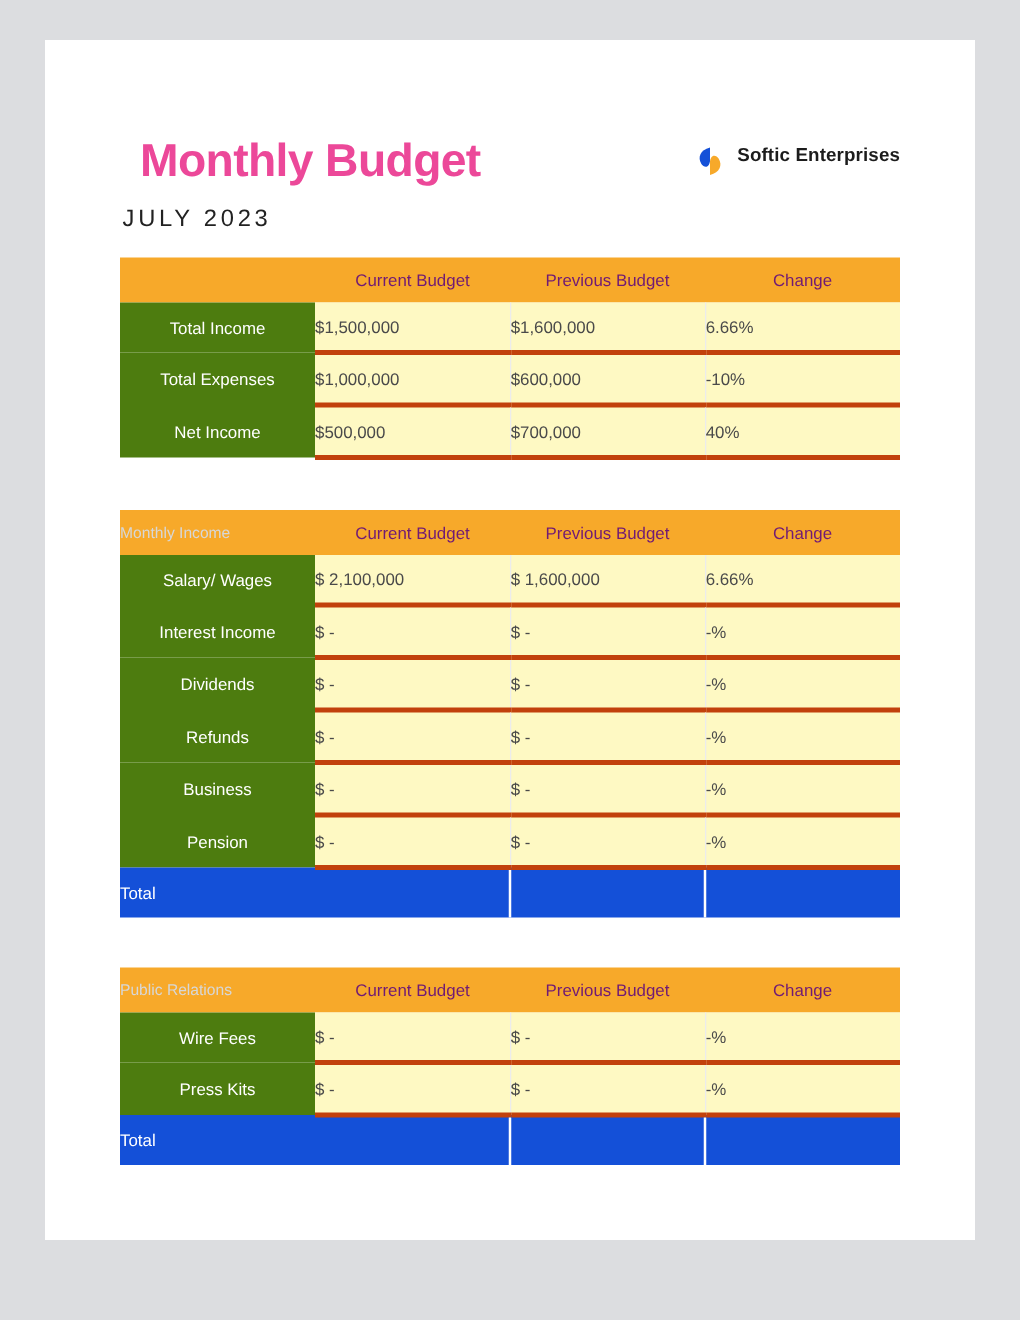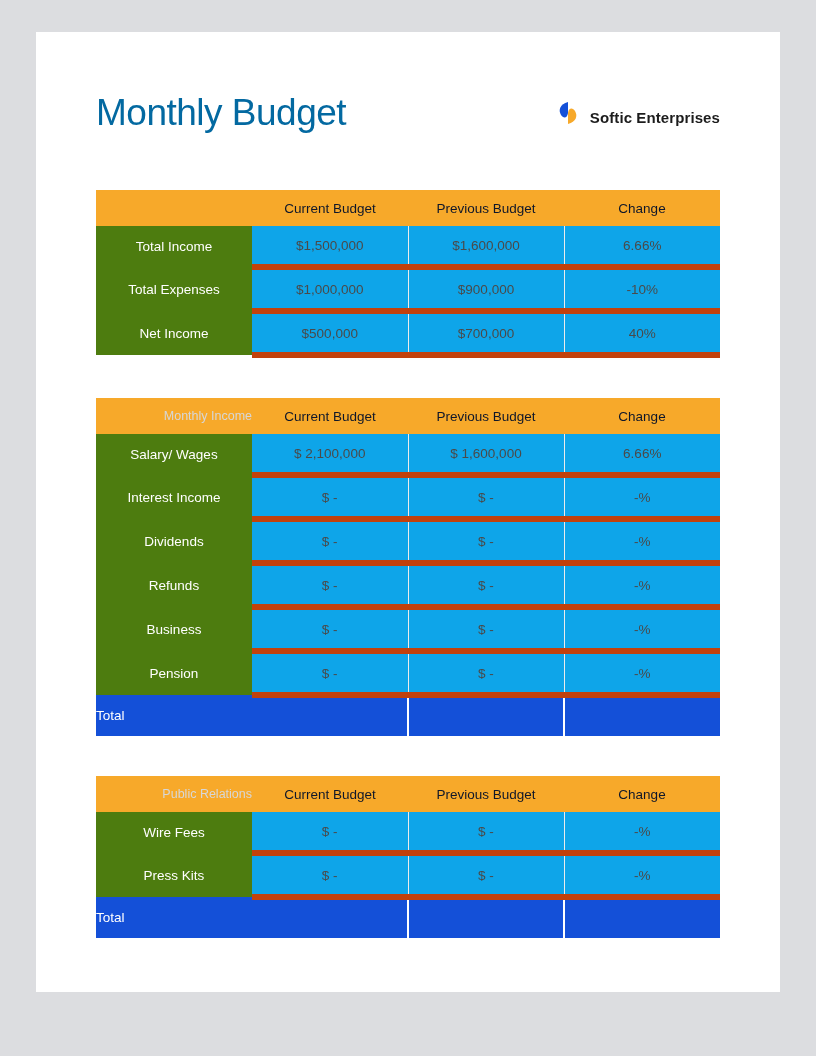--- a/index.html
+++ b/index.html
@@ -29,40 +29,40 @@
     width: 624px;
   }
 
   
   .header {
     position: relative;
     height: 110px;
   }
   .title {
     font-size: 37px;
-    font-weight: normal;
-    color: #0369a1;
+    font-weight: bold;
+    color: #ec4899;
     letter-spacing: -0.5px;
-    margin: 0;
+    margin: 16px;
     line-height: 1.05;
     padding-top: 14px;
   }
   .subtitle {
     font-size: 19px;
     color: #222222;
     letter-spacing: 3px;
     margin: 8px 0 0 2px;
     font-weight: normal;
   }
   .brand {
     position: absolute;
     right: 0;
     top: 20px;
     display: flex;
-    align-items: flex-end;
+    align-items: flex-start;
     gap: 9px;
   }
   .brand-logo {
     width: 26px;
     height: 26px;
     position: relative;
   }
   .brand-name {
     font-size: 15px;
     font-weight: bold;
@@ -86,46 +86,46 @@
 
   .hdr-blank {
     background: #f7a92a;
     height: 36px;
   }
   .hdr-label {
     background: #f7a92a;
     height: 28px;
     color: #d7d7d7;
     font-size: 12.5px;
-    text-align: right;
+    text-align: left;
     font-weight: normal;
   }
   .hdr-cell {
     background: #f7a92a;
     height: 36px;
-    color: #0f172a;
+    color: #701a75;
     font-size: 13.5px;
     text-align: center;
     font-weight: normal;
   }
   .row-label {
     background: #4d7c0f;
     color: #ffffff;
     font-size: 13.5px;
     text-align: center;
     height: 38px;
     font-weight: normal;
   }
   .cell {
-    background: #0ea5e9;
+    background: #fef9c3;
     color: #4a4a4a;
     font-size: 13.5px;
-    text-align: center;
+    text-align: left;
     height: 38px;
-    border-bottom: 6px solid #c2410c;
+    border-bottom: 4px solid #c2410c;
     border-right: 1px solid #ececec;
     font-weight: normal;
   }
   .cell.last { border-right: none; }
   .total-row td {
     background: #1450d8;
     height: 38px;
   }
   .total-row .total-label {
     color: #ffffff;
@@ -144,20 +144,21 @@
   .total-row .total-cell.last { border-right: none; }
 </style>
 </head>
 <body>
 
 <div class="page">
   <div class="content">
 
     <div class="header">
       <h1 class="title">Monthly Budget</h1>
+      <div class="subtitle">JULY 2023</div>
 
       <div class="brand">
         <span class="brand-logo">
           <svg width="26" height="26" viewBox="0 0 26 26" xmlns="http://www.w3.org/2000/svg">
             <path d="M13 2 C5 4 3 10 6 15 C8 18 12 19 13 13 Z" fill="#1450d8"></path>
             <path d="M13 24 C21 22 23 16 20 11 C18 8 14 7 13 13 Z" fill="#f7a92a"></path>
           </svg>
         </span>
         <span class="brand-name">Softic Enterprises</span>
       </div>
@@ -179,21 +180,21 @@
       </tr>
       <tr>
         <td class="row-label">Total Income</td>
         <td class="cell">$1,500,000</td>
         <td class="cell">$1,600,000</td>
         <td class="cell last">6.66%</td>
       </tr>
       <tr>
         <td class="row-label">Total Expenses</td>
         <td class="cell">$1,000,000</td>
-        <td class="cell">$900,000</td>
+        <td class="cell">$600,000</td>
         <td class="cell last">-10%</td>
       </tr>
       <tr>
         <td class="row-label">Net Income</td>
         <td class="cell">$500,000</td>
         <td class="cell">$700,000</td>
         <td class="cell last">40%</td>
       </tr>
     </tbody>
       </table>

